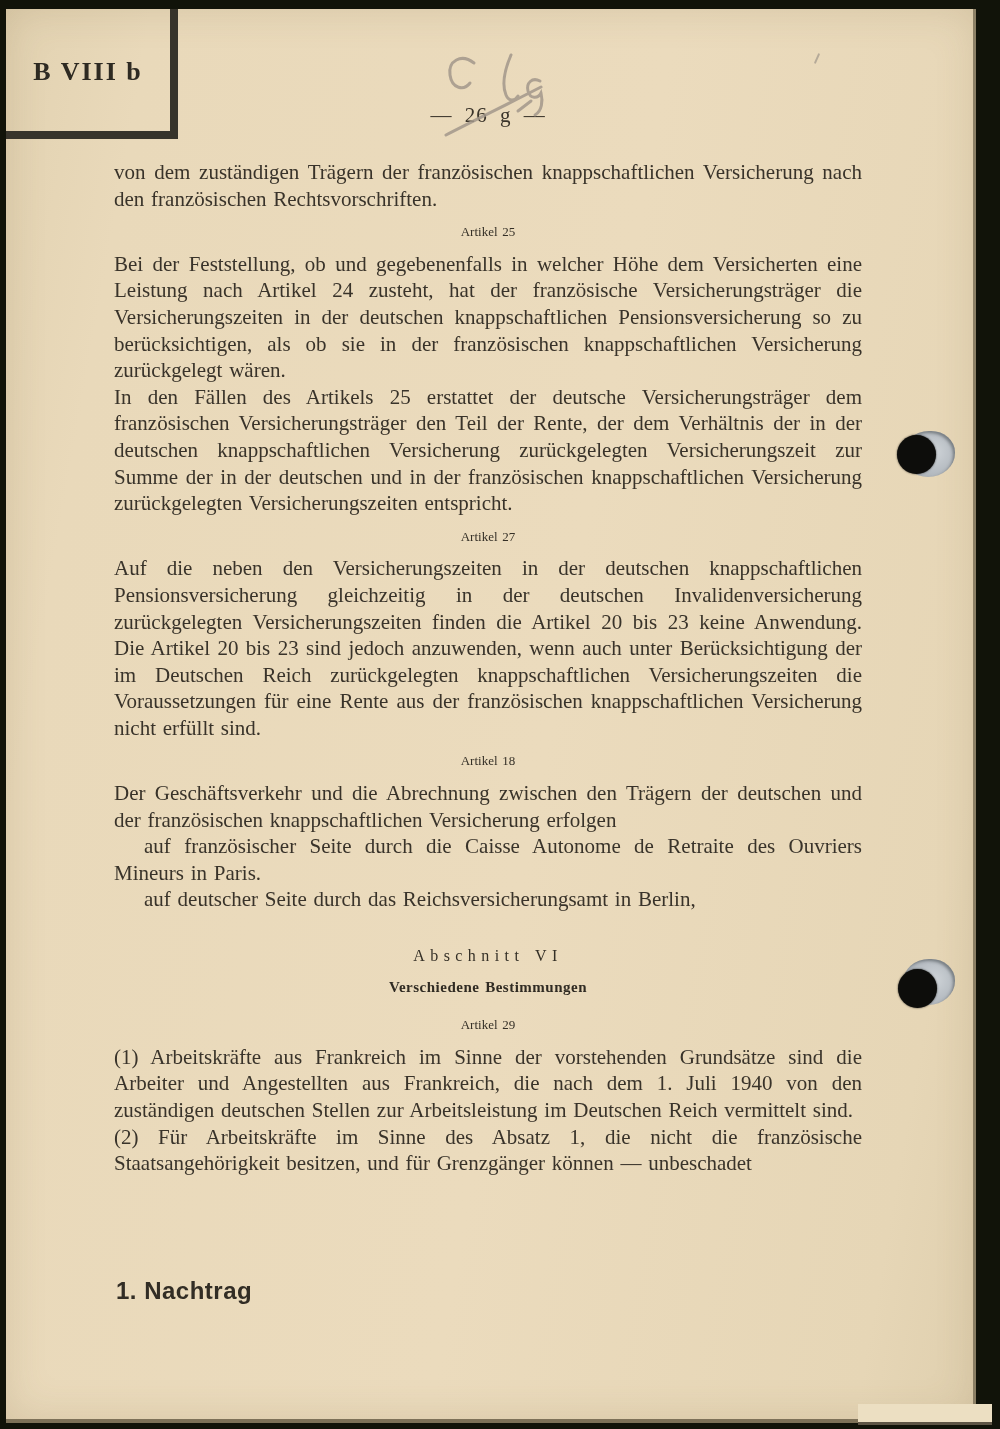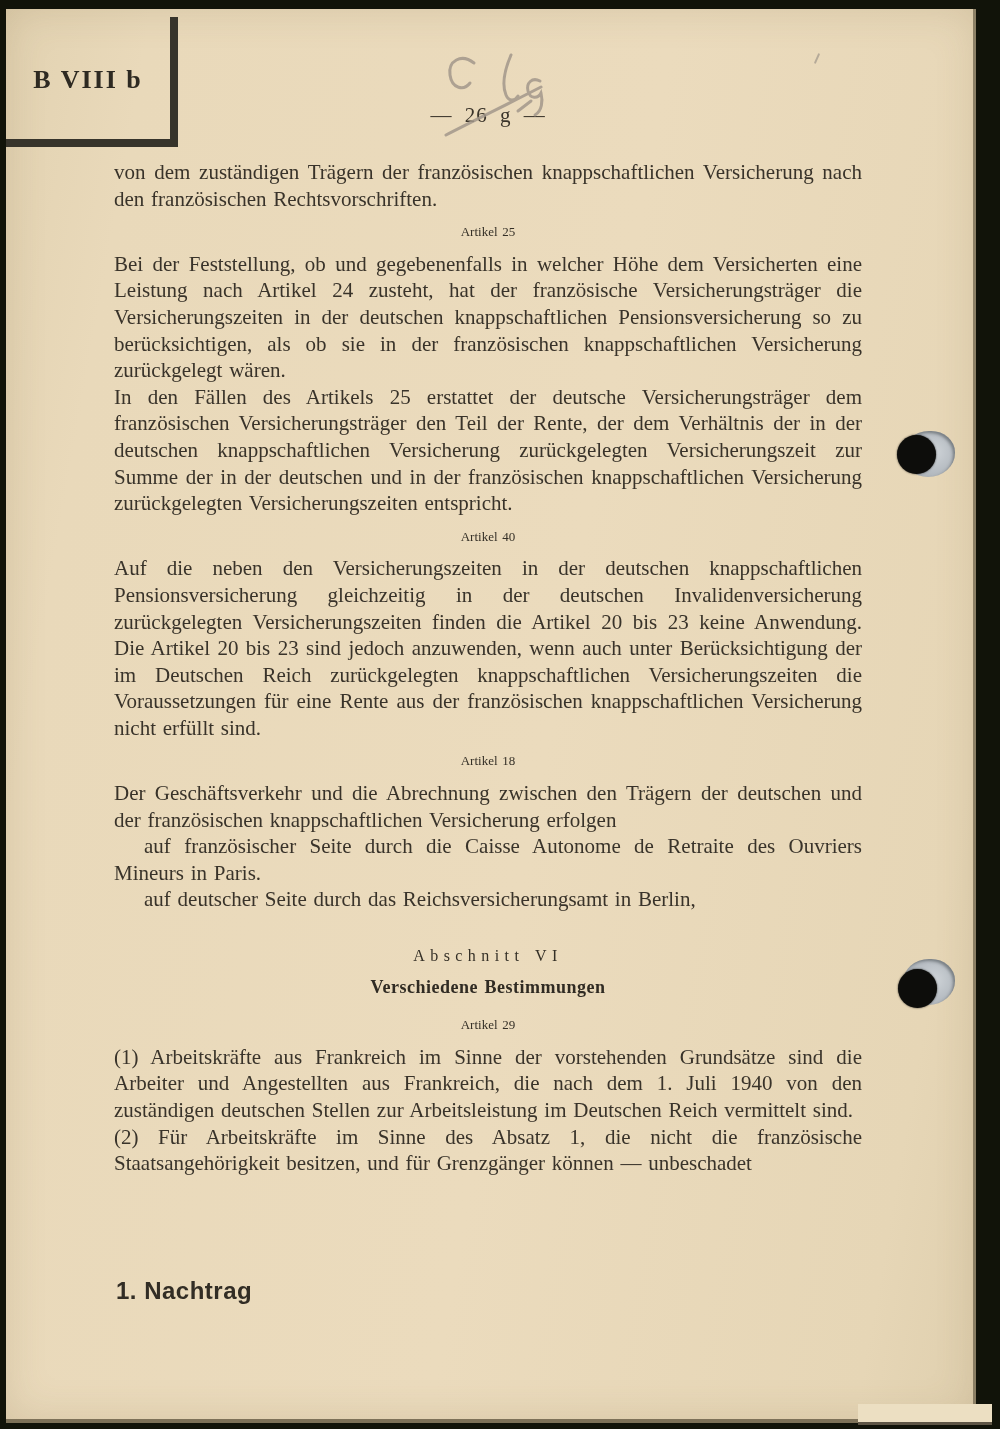--- a/index.html
+++ b/index.html
@@ -14,21 +14,21 @@
     background:linear-gradient(100deg,#e2d2b1 0%,#e9d9ba 12%,#ebdbbd 55%,#e6d6b6 90%,#dfcfae 100%);
     border-bottom:4px solid #7d7158;
     box-shadow:inset 0 0 40px rgba(120,100,60,.18);
   }
   .paper::after{ 
     content:"";position:absolute;right:0;top:0;width:3px;height:100%;
     background:#6b6149;opacity:.7;
   }
   
   .corner-box{
-    position:absolute;left:0;top:8px;width:164px;height:122px;
+    position:absolute;left:0;top:0;width:164px;height:122px;
     border-right:8px solid #37342b;border-bottom:8px solid #37342b;
     box-sizing:content-box;
   }
   .corner-box .label{
     position:absolute;left:0;top:48px;width:164px;text-align:center;
     font-weight:bold;font-size:26px;letter-spacing:2px;color:#2e2a22;
   }
   
   .page-number{
     position:absolute;left:108px;top:94px;width:748px;text-align:center;
@@ -47,21 +47,21 @@
     text-align:justify;word-spacing:1.5px;
   }
   .content p{margin:0;}
   .heading{
     text-align:center;font-size:13px;margin:7px 0 5px 0;color:#353027;
   }
   .section-heading{
     text-align:center;font-size:16px;letter-spacing:.34em;margin:30px 0 4px 0;color:#353027;
   }
   .section-subheading{
-    text-align:center;font-size:18px;font-weight:bold;letter-spacing:.5px;
+    text-align:center;font-size:15px;font-weight:bold;letter-spacing:.5px;
     margin:2px 0 12px 0;color:#302b23;
   }
   .indent-line{margin:6px 0 0 0;text-indent:30px;text-align:justify;}
   .para2{margin-top:6px;}
   
   .footer{
     position:absolute;left:110px;top:1268px;
     font-family:"Liberation Sans","DejaVu Sans",sans-serif;
     font-weight:bold;font-size:24px;letter-spacing:.5px;color:#322d25;
   }
@@ -113,21 +113,21 @@
 
   <div class="content">
 
     <p>von dem zuständigen Trägern der französischen knappschaftlichen Versicherung nach den französischen Rechtsvorschriften.</p>
 
     <div class="heading">Artikel 25</div>
     <p>Bei der Feststellung, ob und gegebenenfalls in welcher Höhe dem Versicherten eine Leistung nach Artikel 24 zusteht, hat der französische Versicherungsträger die Versicherungszeiten in der deutschen knappschaftlichen Pensionsversicherung so zu berücksichtigen, als ob sie in der französischen knappschaftlichen Versicherung zurückgelegt wären.</p>
 
     <p>In den Fällen des Artikels 25 erstattet der deutsche Versicherungsträger dem französischen Versicherungsträger den Teil der Rente, der dem Verhältnis der in der deutschen knappschaftlichen Versicherung zurückgelegten Versicherungszeit zur Summe der in der deutschen und in der französischen knappschaftlichen Versicherung zurückgelegten Versicherungszeiten entspricht.</p>
 
-    <div class="heading">Artikel 40</div>
+    <div class="heading">Artikel 27</div>
     <p>Auf die neben den Versicherungszeiten in der deutschen knappschaftlichen Pensionsversicherung gleichzeitig in der deutschen Invalidenversicherung zurückgelegten Versicherungszeiten finden die Artikel 20 bis 23 keine Anwendung. Die Artikel 20 bis 23 sind jedoch anzuwenden, wenn auch unter Berücksichtigung der im Deutschen Reich zurückgelegten knappschaftlichen Versicherungszeiten die Voraussetzungen für eine Rente aus der französischen knappschaftlichen Versicherung nicht erfüllt sind.</p>
 
     <div class="heading">Artikel 18</div>
     <p>Der Geschäftsverkehr und die Abrechnung zwischen den Trägern der deutschen und der französischen knappschaftlichen Versicherung erfolgen</p>
     <p class="indent-line">auf französischer Seite durch die Caisse Autonome de Retraite des Ouvriers Mineurs in Paris.</p>
     <p class="indent-line">auf deutscher Seite durch das Reichsversicherungsamt in Berlin,</p>
 
     <div class="section-heading">Abschnitt VI</div>
     <div class="section-subheading">Verschiedene Bestimmungen</div>
     <div class="heading">Artikel 29</div>

